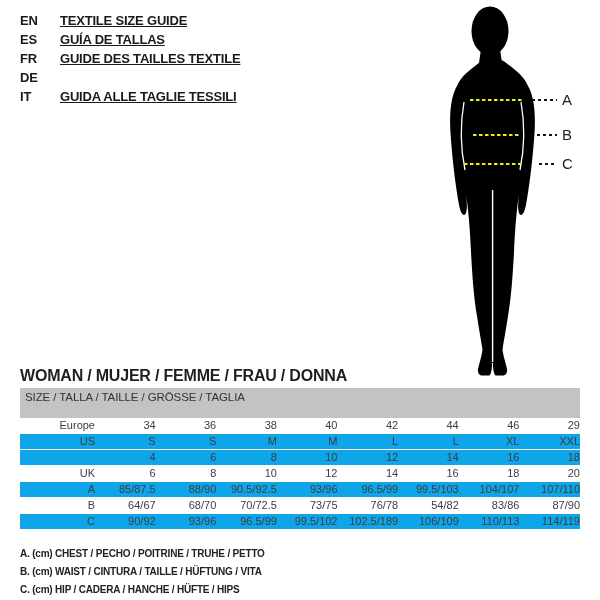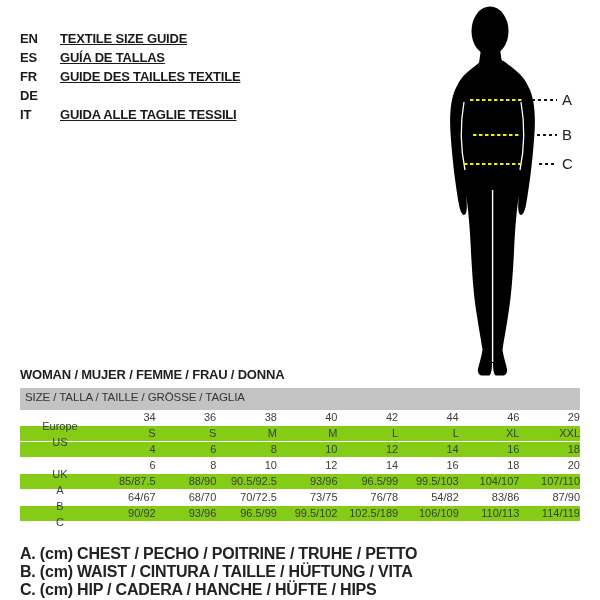--- a/index.html
+++ b/index.html
@@ -1,45 +1,45 @@
 <!DOCTYPE html>
 <html><head>
 <meta charset="utf-8">
 <style>
   html,body{margin:0;padding:0;background:#fff;}
   #screen{
     position:relative;width:600px;height:600px;background:#ffffff;
     font-family:"Liberation Sans",sans-serif;color:#1a1a1a;overflow:hidden;
   }
   
-  .lang-block{position:absolute;left:20px;top:29px;}
+  .lang-block{position:absolute;left:20px;top:11px;}
   .lang-row{display:flex;line-height:19px;font-size:13px;font-weight:bold;letter-spacing:-0.2px;}
   .lang-code{width:40px;flex:0 0 40px;}
   .lang-text{white-space:nowrap;text-decoration:underline;}
 
   
   .figure-svg{position:absolute;left:400px;top:0;width:200px;height:390px;pointer-events:none;}
   .marker-label{position:absolute;left:562px;font-size:15px;font-weight:normal;color:#222;line-height:16px;}
   #marker-a{top:92px;} #marker-b{top:127px;} #marker-c{top:156px;}
 
   
-  .woman-title{position:absolute;left:20px;top:367px;font-size:13px;font-weight:bold;letter-spacing:-0.2px;color:#1f1f1f;}
+  .woman-title{position:absolute;left:20px;top:367px;font-size:16px;font-weight:bold;letter-spacing:-0.2px;color:#1f1f1f;}
 
   
   .size-table{position:absolute;left:20px;top:388px;width:560px;font-size:11px;color:#3d3d3d;}
-  .t-header{height:22px;line-height:18px;background:#c3c3c3;color:#333;padding-left:5px;box-sizing:border-box;
+  .t-header{height:30px;line-height:18px;background:#c3c3c3;color:#333;padding-left:5px;box-sizing:border-box;
             font-size:11.5px;letter-spacing:-0.1px;}
   .t-row{display:flex;height:16px;line-height:15px;box-sizing:border-box;border-bottom:1px solid #fff;}
-  .t-row.shaded{background:#84cc16;}
-  .t-label{flex:0 0 75px;padding-left:5px;box-sizing:border-box;text-align:center;margin-top:9px;}
+  .t-row.shaded{background:#0ea5e9;}
+  .t-label{flex:0 0 75px;padding-left:5px;box-sizing:border-box;text-align:right;}
   .t-cell{flex:1 1 0;text-align:right;}
 
   
   .legend-block{position:absolute;left:20px;top:545px;}
-  .legend-line{font-size:16px;font-weight:bold;line-height:18px;letter-spacing:-0.2px;color:#222;white-space:nowrap;}
+  .legend-line{font-size:10px;font-weight:bold;line-height:18px;letter-spacing:-0.2px;color:#222;white-space:nowrap;}
 </style>
 </head>
 <body>
 
 <div id="screen">
 
   <div class="lang-block">
     <div class="lang-row">
       <span class="lang-code">EN</span>
       <span class="lang-text">TEXTILE SIZE GUIDE</span>

